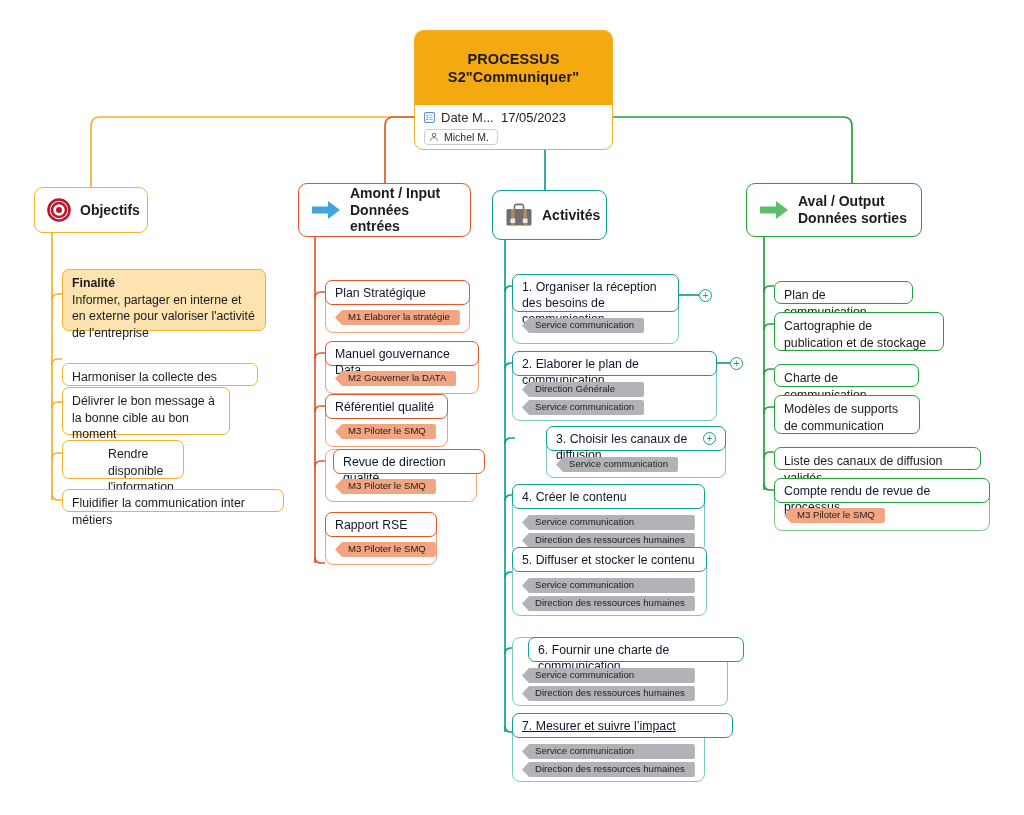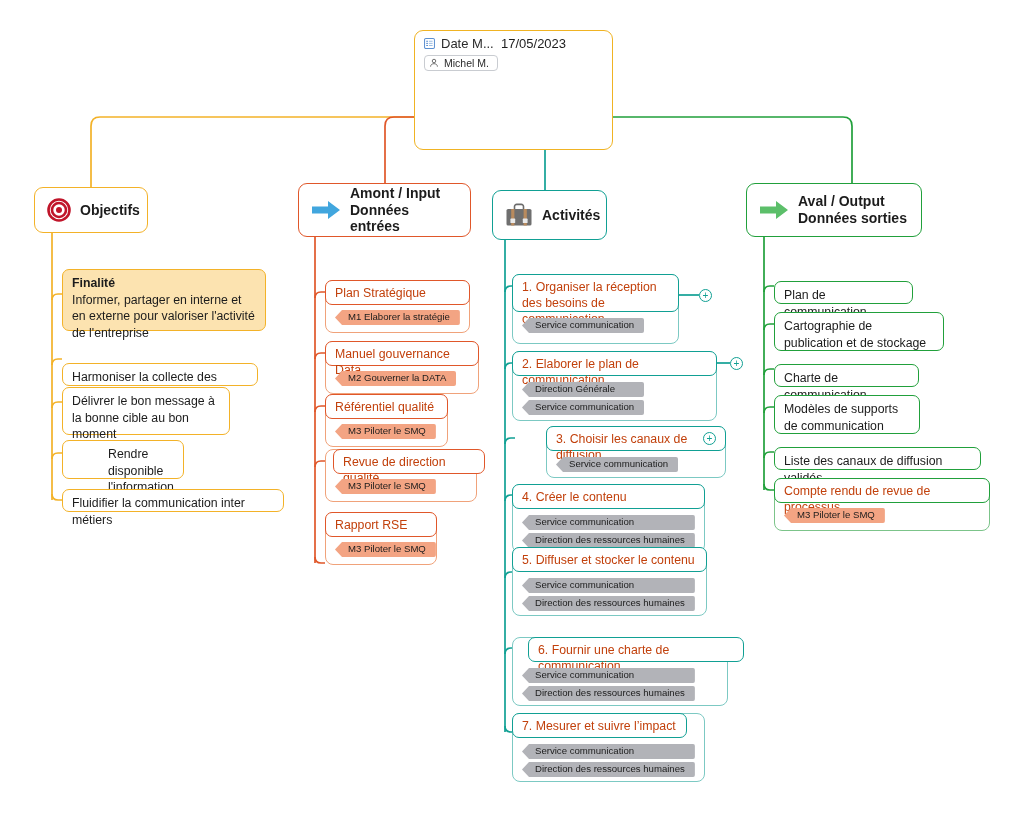--- a/index.html
+++ b/index.html
@@ -62,21 +62,21 @@
   .card{
     position:absolute;box-sizing:border-box;
     border-radius:8px;background:#fff;
   }
   .card.orange{border:1.2px solid #f0a27a;}
   .card.teal  {border:1.2px solid #7cc9c3;}
   .card.green {border:1.2px solid #7cc48a;}
   .card > .hd{
     position:absolute;left:-1px;top:-1px;box-sizing:border-box;
     background:#fff;border-radius:7px;font-size:12.3px;line-height:1.32;
-    padding:4px 9px;color:#c2410c;
+    padding:4px 9px;color:#0f172a;
   }
   .card.orange > .hd{border:1.8px solid #e0572a;}
   .card.teal   > .hd{border:1.8px solid #11a094;}
   .card.green  > .hd{border:1.8px solid #21a03b;}
   .card > .tray{position:absolute;left:9px;display:flex;flex-direction:column;gap:3px;}
 
   
   .tag{
     display:inline-block;box-sizing:border-box;
     font-size:9.6px;line-height:14px;height:15px;
@@ -141,20 +141,24 @@
       <path d="M764 292 Q764 286 770 286 H774" stroke="#21a03b"></path>
       <path d="M764 330 Q764 324 770 324 H774" stroke="#21a03b"></path>
       <path d="M764 375 Q764 369 770 369 H774" stroke="#21a03b"></path>
       <path d="M764 413 Q764 407 770 407 H774" stroke="#21a03b"></path>
       <path d="M764 458 Q764 452 770 452 H774" stroke="#21a03b"></path>
       <path d="M764 484 Q764 490 770 490 H774" stroke="#21a03b"></path>
     </g>
   </svg>
 
   <div class="root-card">
+    <div class="root-title">
+      <div>PROCESSUS</div>
+      <div>S2"Communiquer"</div>
+    </div>
     <div class="root-meta">
       <div class="meta-row">
         <span class="ico">
           <svg width="11" height="11" viewBox="0 0 12 12">
               <rect x="0.6" y="0.6" width="10.8" height="10.8" rx="1.4" fill="#fff" stroke="#5b8fd0" stroke-width="1.1"></rect>
               <rect x="2.4" y="3" width="2" height="1.1" fill="#5b8fd0"></rect>
               <rect x="2.4" y="5.3" width="2" height="1.1" fill="#5b8fd0"></rect>
               <rect x="2.4" y="7.6" width="2" height="1.1" fill="#5b8fd0"></rect>
               <rect x="5.4" y="3" width="4" height="1.1" fill="#9cbde3"></rect>
               <rect x="5.4" y="5.3" width="4" height="1.1" fill="#9cbde3"></rect>
@@ -304,21 +308,21 @@
     </div>
   </div>
   <div class="card teal" style="left:512px;top:637px;width:216px;height:69px;">
     <div class="hd" style="width:216px;height:25px;margin-left:16px;">6. Fournir une charte de communication</div>
     <div class="tray" style="top:30px;">
       <span class="tag r">Service communication</span>
       <span class="tag r">Direction des ressources humaines</span>
     </div>
   </div>
   <div class="card teal" style="left:512px;top:713px;width:193px;height:69px;">
-    <div class="hd" style="width:175px;height:25px;">7. Mesurer et suivre l’impact</div>
+    <div class="hd" style="width:221px;height:25px;text-decoration:underline;">7. Mesurer et suivre l’impact</div>
     <div class="tray" style="top:30px;">
       <span class="tag r">Service communication</span>
       <span class="tag r">Direction des ressources humaines</span>
     </div>
   </div>
 
   <div class="plus" style="left:699px;top:289px;">+</div>
   <div class="plus" style="left:730px;top:357px;">+</div>
   <div class="plus" style="left:703px;top:432px;">+</div>
 

